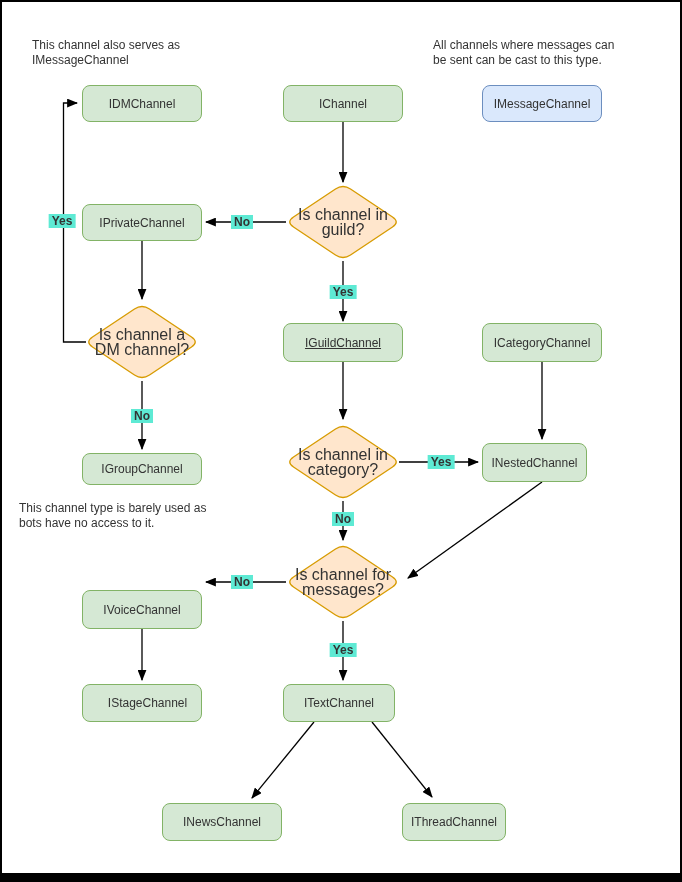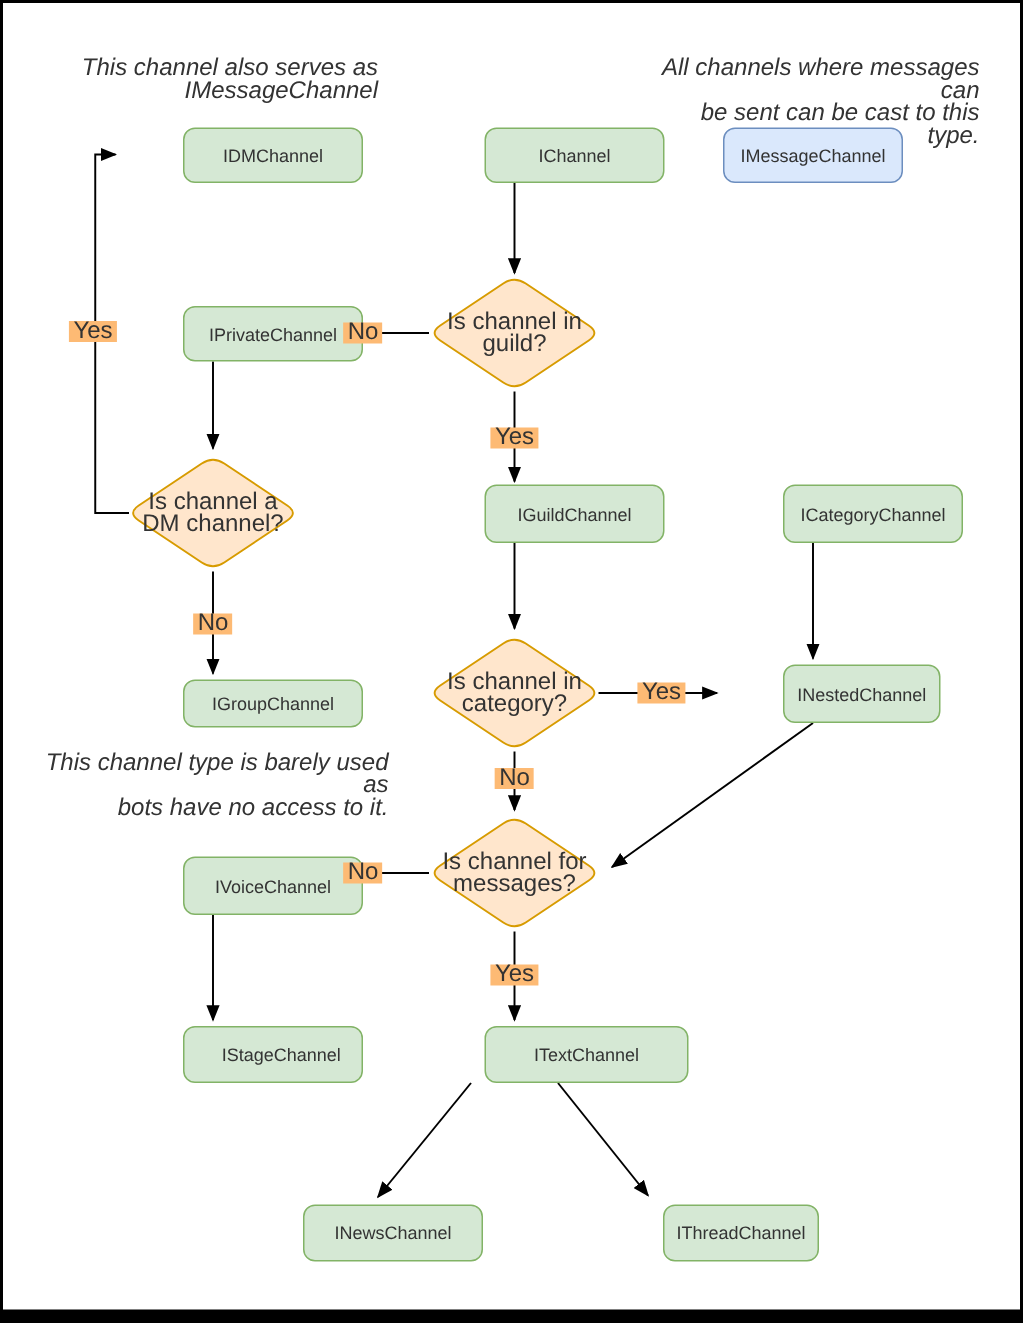--- a/index.html
+++ b/index.html
@@ -8,46 +8,46 @@
     background:#ffffff; overflow:hidden;
     border:2px solid #000; border-bottom:9px solid #000;
     font-family:"Liberation Sans", sans-serif; color:var(--text,#333);
   }
   svg.edges { position:absolute; left:0; top:0; width:682px; height:882px; }
   svg.edges path { stroke:var(--edge,#000); stroke-width:1.3; fill:none; }
   .node {
     position:absolute; box-sizing:border-box; display:flex; align-items:center; justify-content:center;
     font-size:12px; text-align:center; border-radius:8px; line-height:14px;
   }
-  .node.green { background:var(--node-green-fill); border:1px solid var(--node-green-border);margin-left:40px; }
+  .node.green { background:var(--node-green-fill); border:1px solid var(--node-green-border); }
   .node.blue  { background:var(--node-blue-fill);  border:1px solid var(--node-blue-border); }
   .decision { position:absolute; width:116px; height:78px; }
   .decision svg { position:absolute; left:0; top:0; }
   .decision path.shape { fill:var(--decision-fill); stroke:var(--decision-border); stroke-width:1.3; }
   .dlabel {
     position:absolute; inset:0; display:flex; align-items:center; justify-content:center;
     text-align:center; font-size:16px; line-height:15px; white-space:pre-line;
   }
-  .note { position:absolute; text-align:right; font-size:16px; line-height:15px; white-space:pre-line;font-style:italic; }
+  .note { position:absolute; text-align:left; font-size:12px; line-height:15px; white-space:pre-line; }
   .elabel {
-    position:absolute; transform:translate(-50%,-50%); background:#fdba74; padding:0 3px;
-    font-size:16px; line-height:14px;
+    position:absolute; transform:translate(-50%,-50%); background:#5eead4; padding:0 3px;
+    font-size:12px; line-height:14px;font-weight:bold;
   }
   
   #n-idm       { left:80px;  top:83px;  width:120px; height:37px; }
   #n-ichannel  { left:281px; top:83px;  width:120px; height:37px; }
   #n-imessage  { left:480px; top:83px;  width:120px; height:37px; }
   #n-iprivate  { left:80px;  top:202px; width:120px; height:37px; }
-  #n-iguild    { left:281px; top:321px; width:120px; height:39px; }
+  #n-iguild    { left:281px; top:321px; width:120px; height:39px;text-decoration:underline; }
   #n-icategory { left:480px; top:321px; width:120px; height:39px; }
   #n-igroup    { left:80px;  top:451px; width:120px; height:32px; }
   #n-inested   { left:480px; top:441px; width:105px; height:39px; }
-  #n-ivoice    { left:80px;  top:569px; width:120px; height:39px; }
+  #n-ivoice    { left:80px;  top:588px; width:120px; height:39px; }
   #n-istage    { left:80px;  top:682px; width:120px; height:38px;padding-left:11px; }
-  #n-itext     { left:281px; top:682px; width:136px; height:38px;text-align:center; }
+  #n-itext     { left:281px; top:682px; width:112px; height:38px;text-align:center; }
   #n-inews     { left:160px; top:801px; width:120px; height:38px; }
   #n-ithread   { left:400px; top:801px; width:104px; height:38px; }
   
   #d-guild { left:283px; top:181px; }
   #d-dm    { left:82px;  top:301px; }
   #d-cat   { left:283px; top:421px; }
   #d-msg   { left:283px; top:541px; }
   
   #note-dm    { left:30px;  top:36px;  width:220px; }
   #note-msg   { left:431px; top:36px;  width:220px; }

